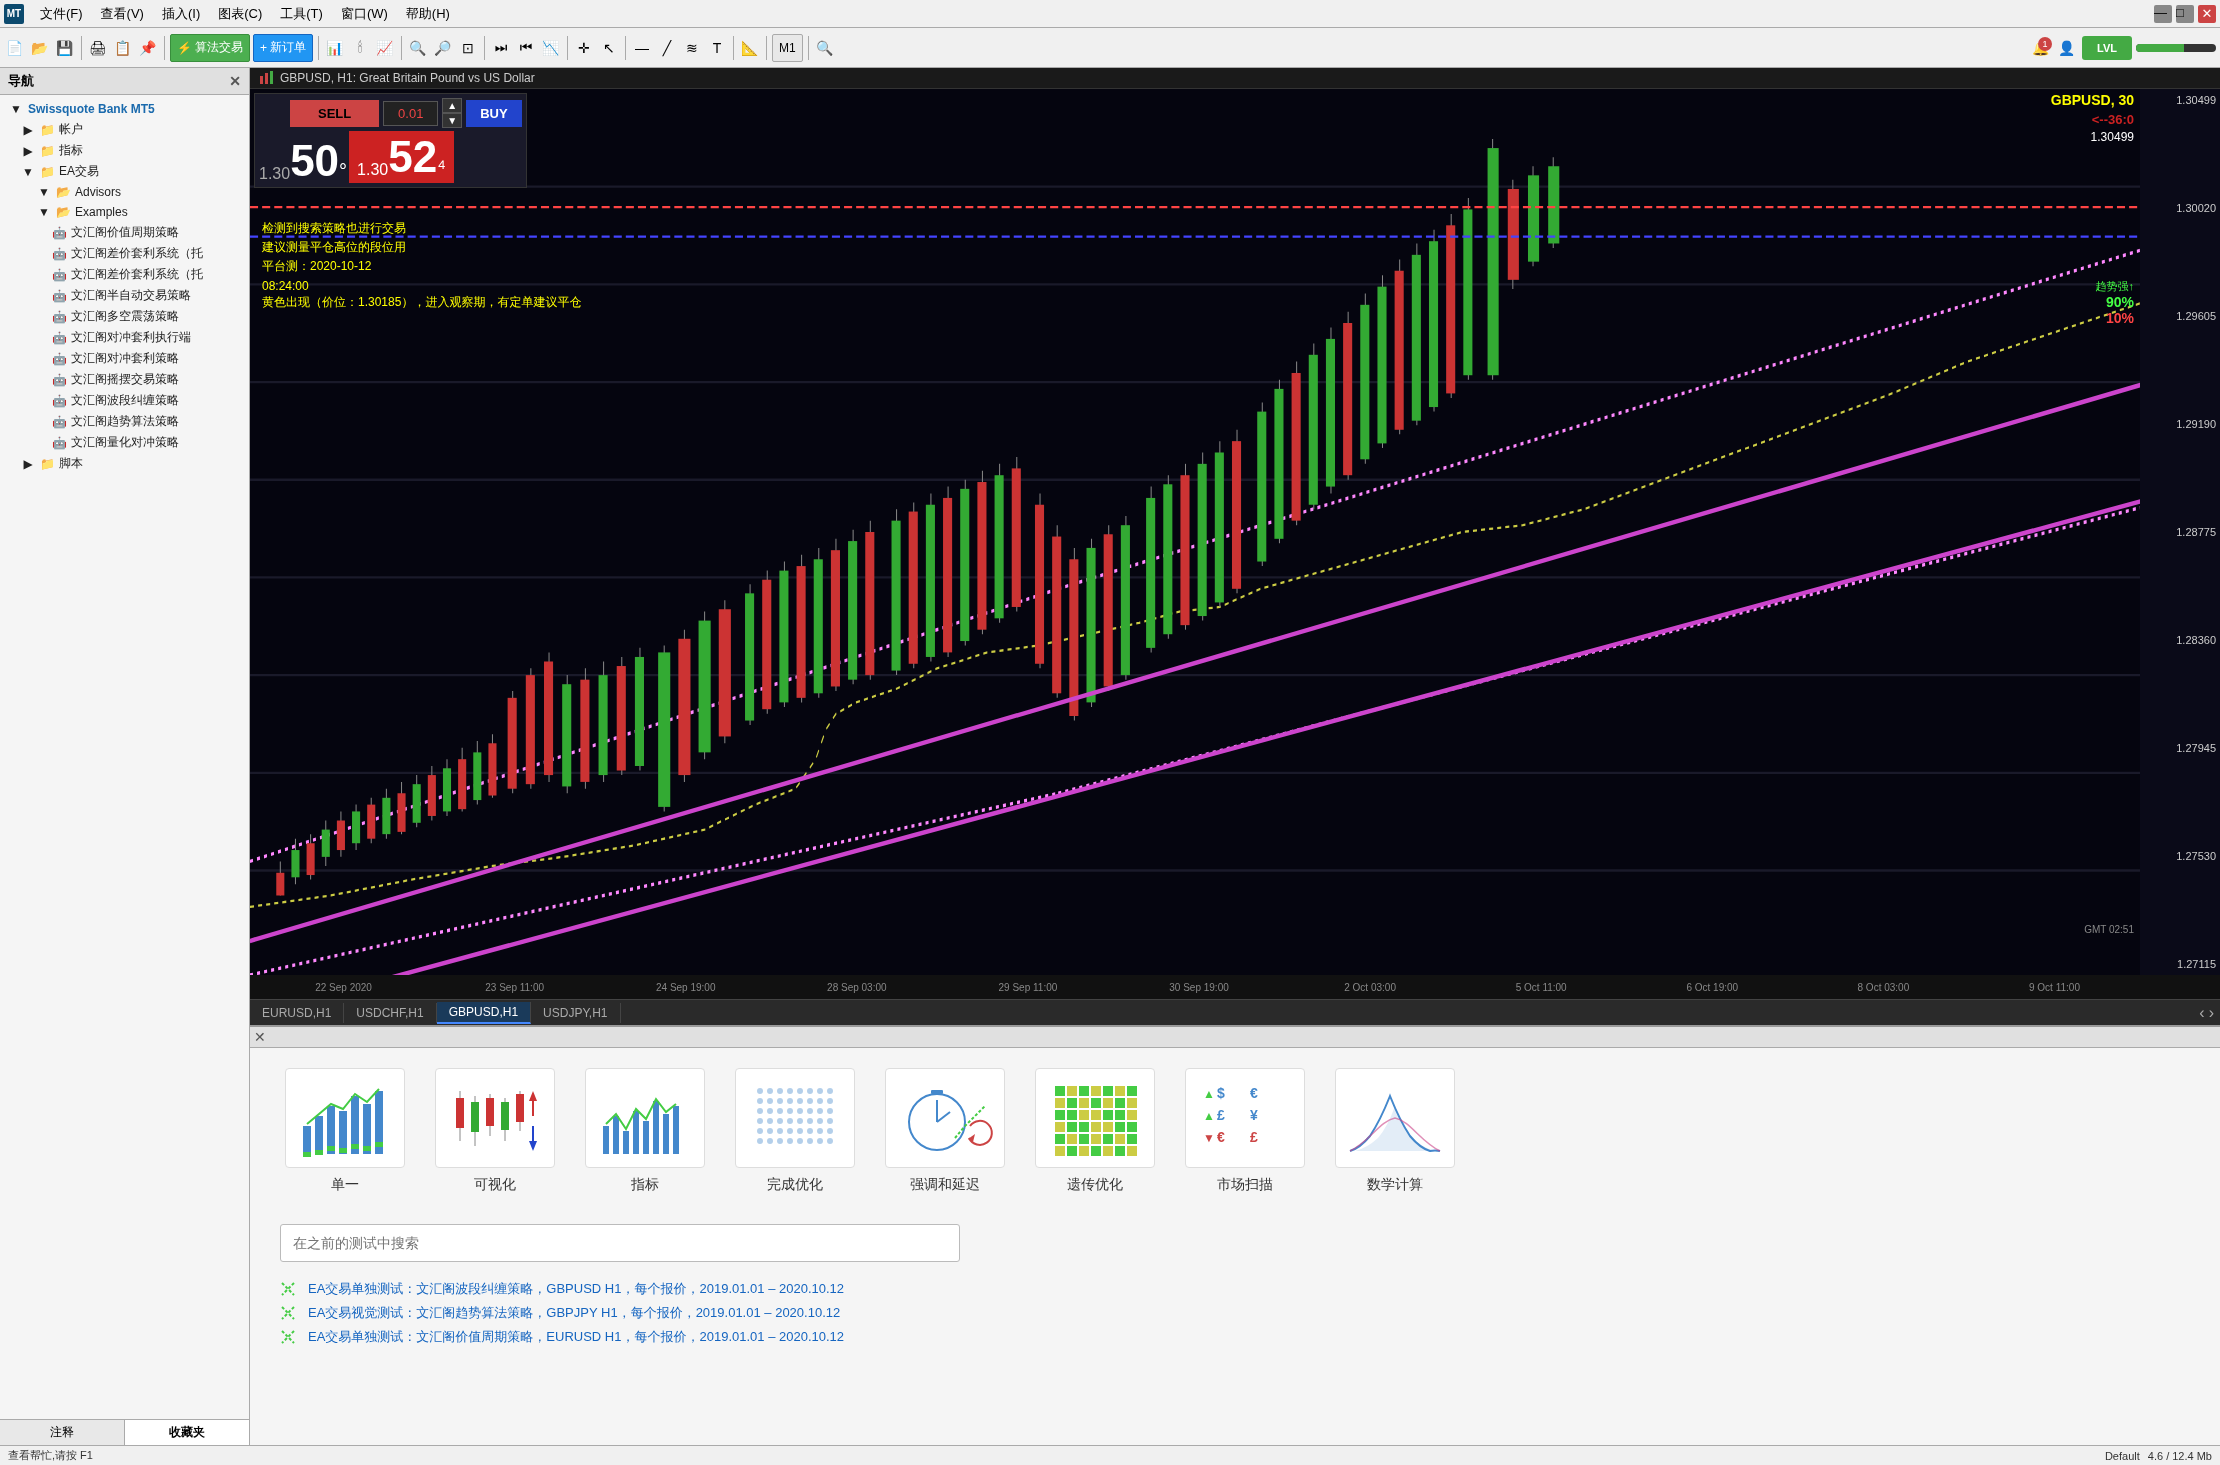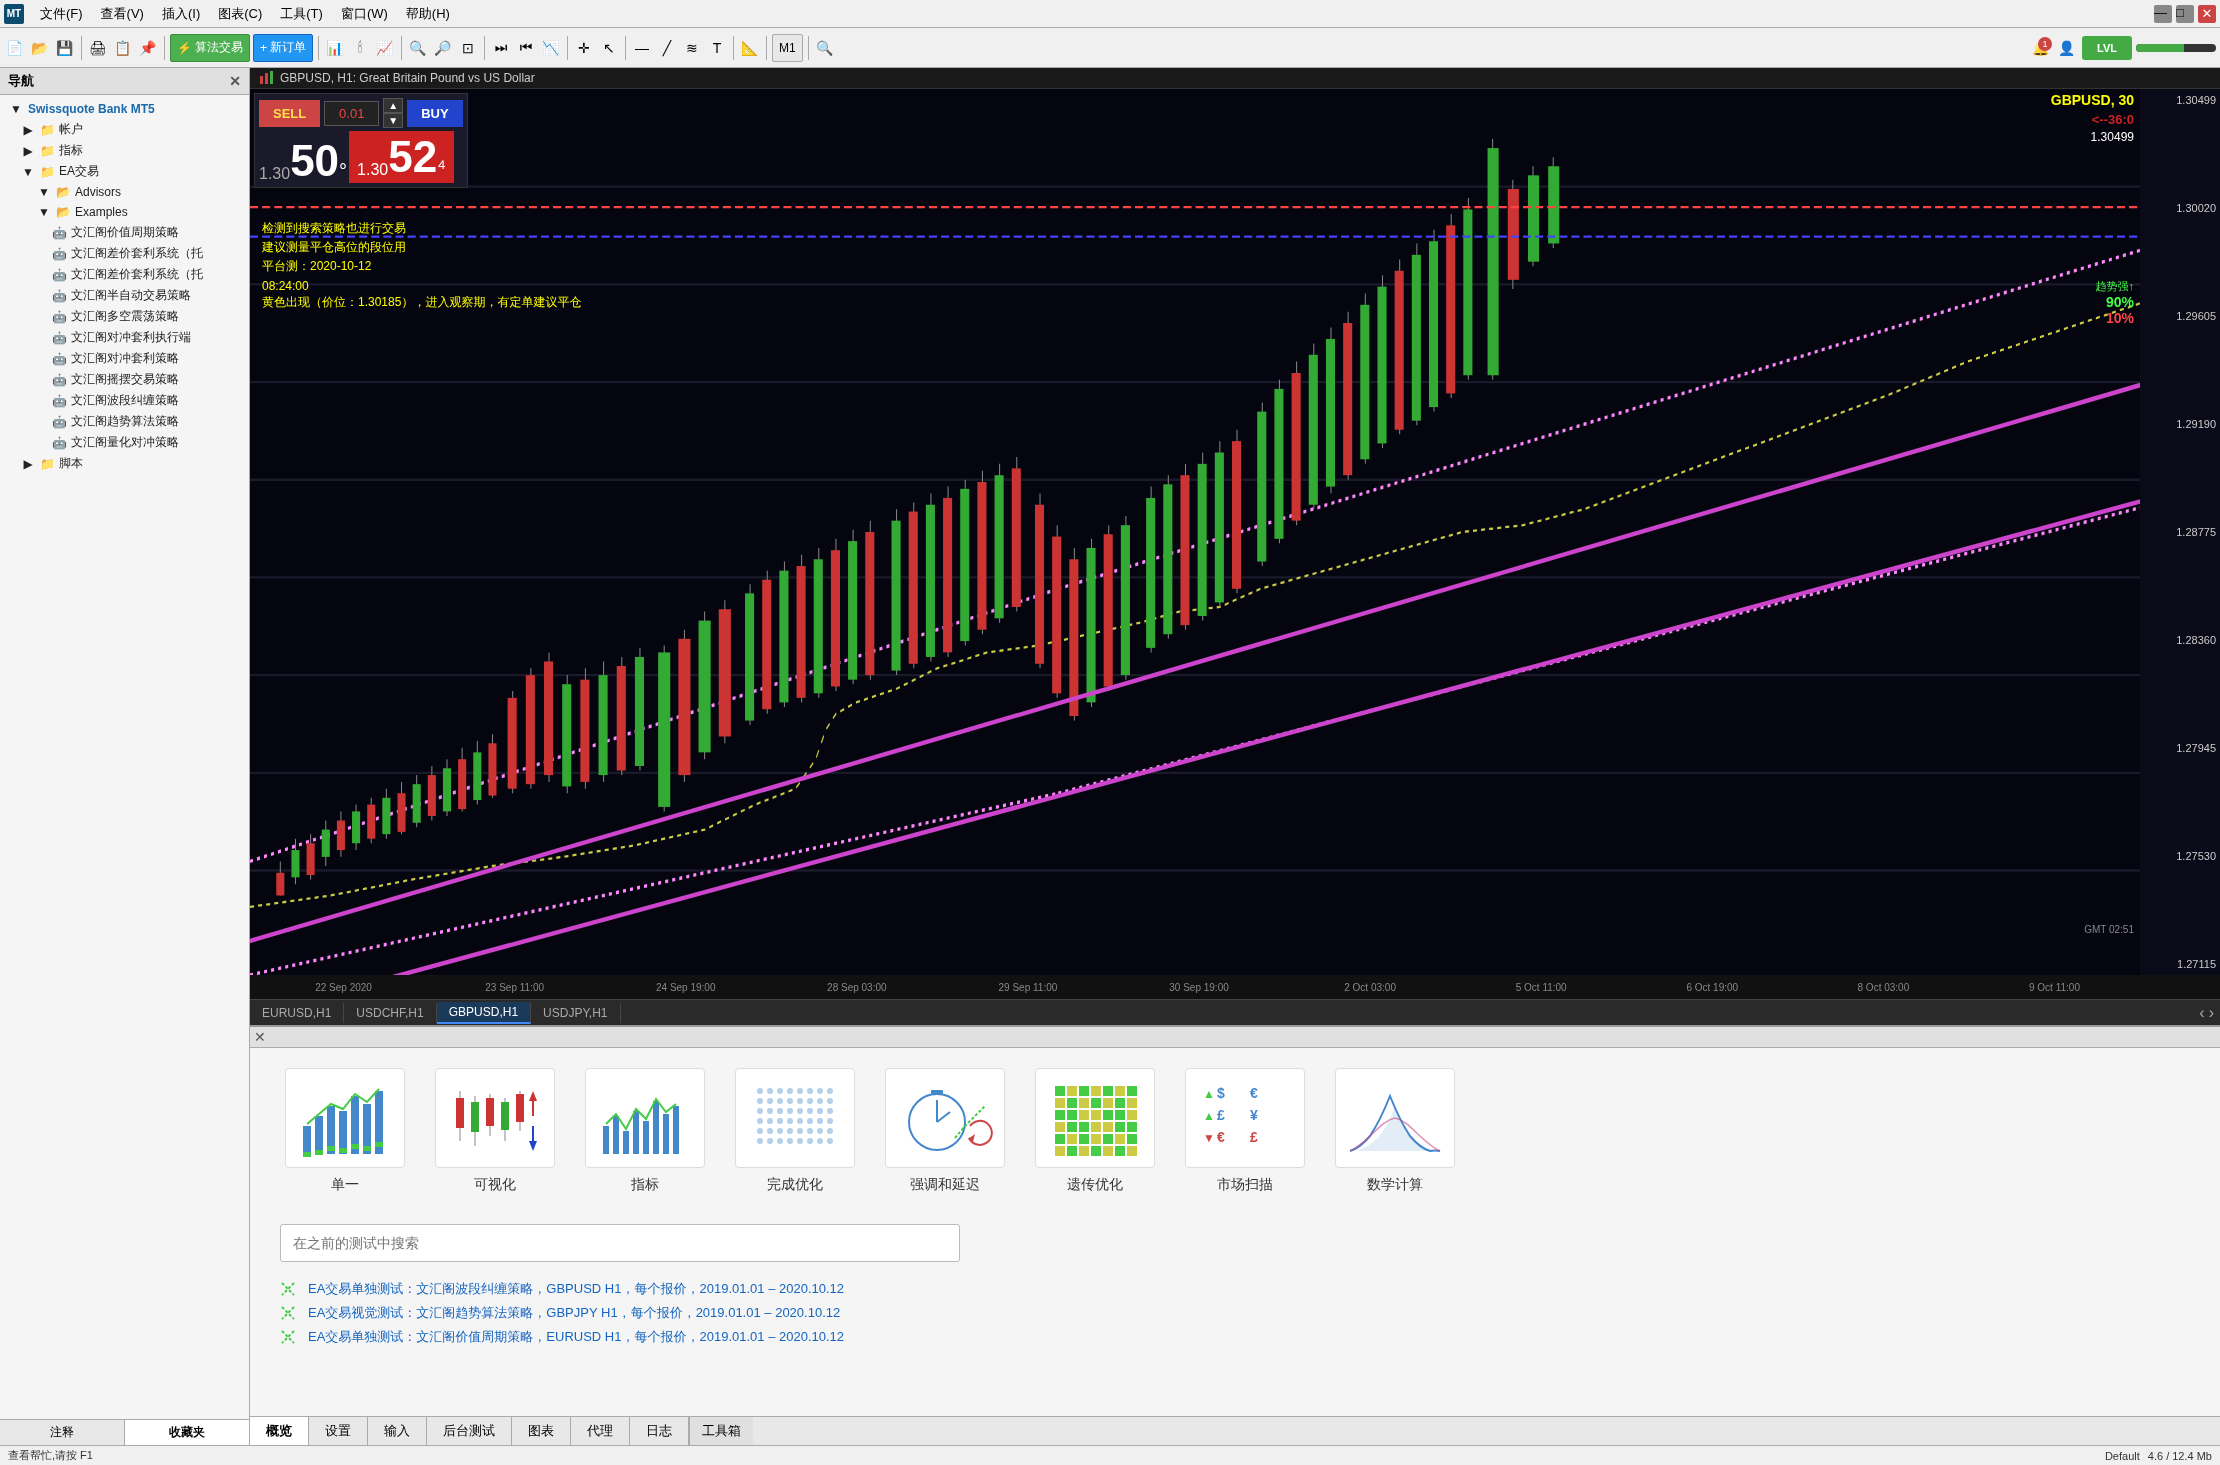--- a/index.html
+++ b/index.html
@@ -73,21 +73,21 @@
 
     
     .bottom-tabs { display: flex; background: #e8e8e8; border-top: 1px solid #aaa; margin-top: auto; }
     .bottom-tab { padding: 5px 16px; font-size: 13px; cursor: pointer; border-right: 1px solid #aaa; }
     .bottom-tab.active { background: #fff; font-weight: bold; }
     .toolbox-label { padding: 5px 12px; font-size: 13px; background: #e0e0e0; border-left: 1px solid #aaa; }
 
     
     .trade-panel { position: absolute; top: 4px; left: 4px; background: #1a1a2a; border: 1px solid #333; padding: 4px; z-index: 10; display: flex; flex-direction: column; gap: 3px; }
     .trade-row1 { display: flex; align-items: center; gap: 4px; }
-    .sell-btn { background: #cc4444; color: #fde047; border: none; padding: 6px 14px; font-size: 13px; font-weight: bold; cursor: pointer; }
+    .sell-btn { background: #cc4444; color: #000000; border: none; padding: 6px 28px; font-size: 13px; font-weight: bold; cursor: pointer; margin-left: 31px; }
     .buy-btn { background: #2244cc; color: white; border: none; padding: 6px 14px; font-size: 13px; font-weight: bold; cursor: pointer; }
     .lot-input { background: #222; color: #ef4444; border: 1px solid #555; width: 70px; text-align: center; font-size: 13px; padding: 4px; }
     .lot-arrows { display: flex; flex-direction: column; }
     .lot-arrow { background: #333; color: white; border: 1px solid #555; font-size: 10px; cursor: pointer; padding: 1px 4px; }
 
     
     .status-bar { background: #f0f0f0; height: 20px; display: flex; align-items: center; padding: 0 8px; border-top: 1px solid #aaa; font-size: 11px; color: #333; gap: 8px; }
     .status-right { margin-left: auto; display: flex; align-items: flex-end; gap: 8px; }
 
     
@@ -867,30 +867,20 @@
         </div>
         <div class="history-item">
           <svg width="20" height="16" viewBox="0 0 20 16">
               <line x1="2" y1="2" x2="14" y2="14" stroke="#44cc44" stroke-width="2" stroke-dasharray="3,2"></line>
               <line x1="14" y1="2" x2="2" y2="14" stroke="#44cc44" stroke-width="2" stroke-dasharray="3,2"></line>
             </svg>
           <span>EA交易单独测试：文汇阁价值周期策略，EURUSD H1，每个报价，2019.01.01 – 2020.10.12</span>
         </div>
       </div>
 
-      <div class="bottom-tabs">
-        <div class="bottom-tab active">概览</div>
-        <div class="bottom-tab">设置</div>
-        <div class="bottom-tab">输入</div>
-        <div class="bottom-tab">后台测试</div>
-        <div class="bottom-tab">图表</div>
-        <div class="bottom-tab">代理</div>
-        <div class="bottom-tab">日志</div>
-        <div class="toolbox-label">工具箱</div>
-      </div>
     </div>
 
   </div>
 </div>
 
 <div class="status-bar">
   <span>查看帮忙,请按 F1</span>
   <div class="status-right">
     <span>Default</span>
     <span>4.6 / 12.4 Mb</span>

